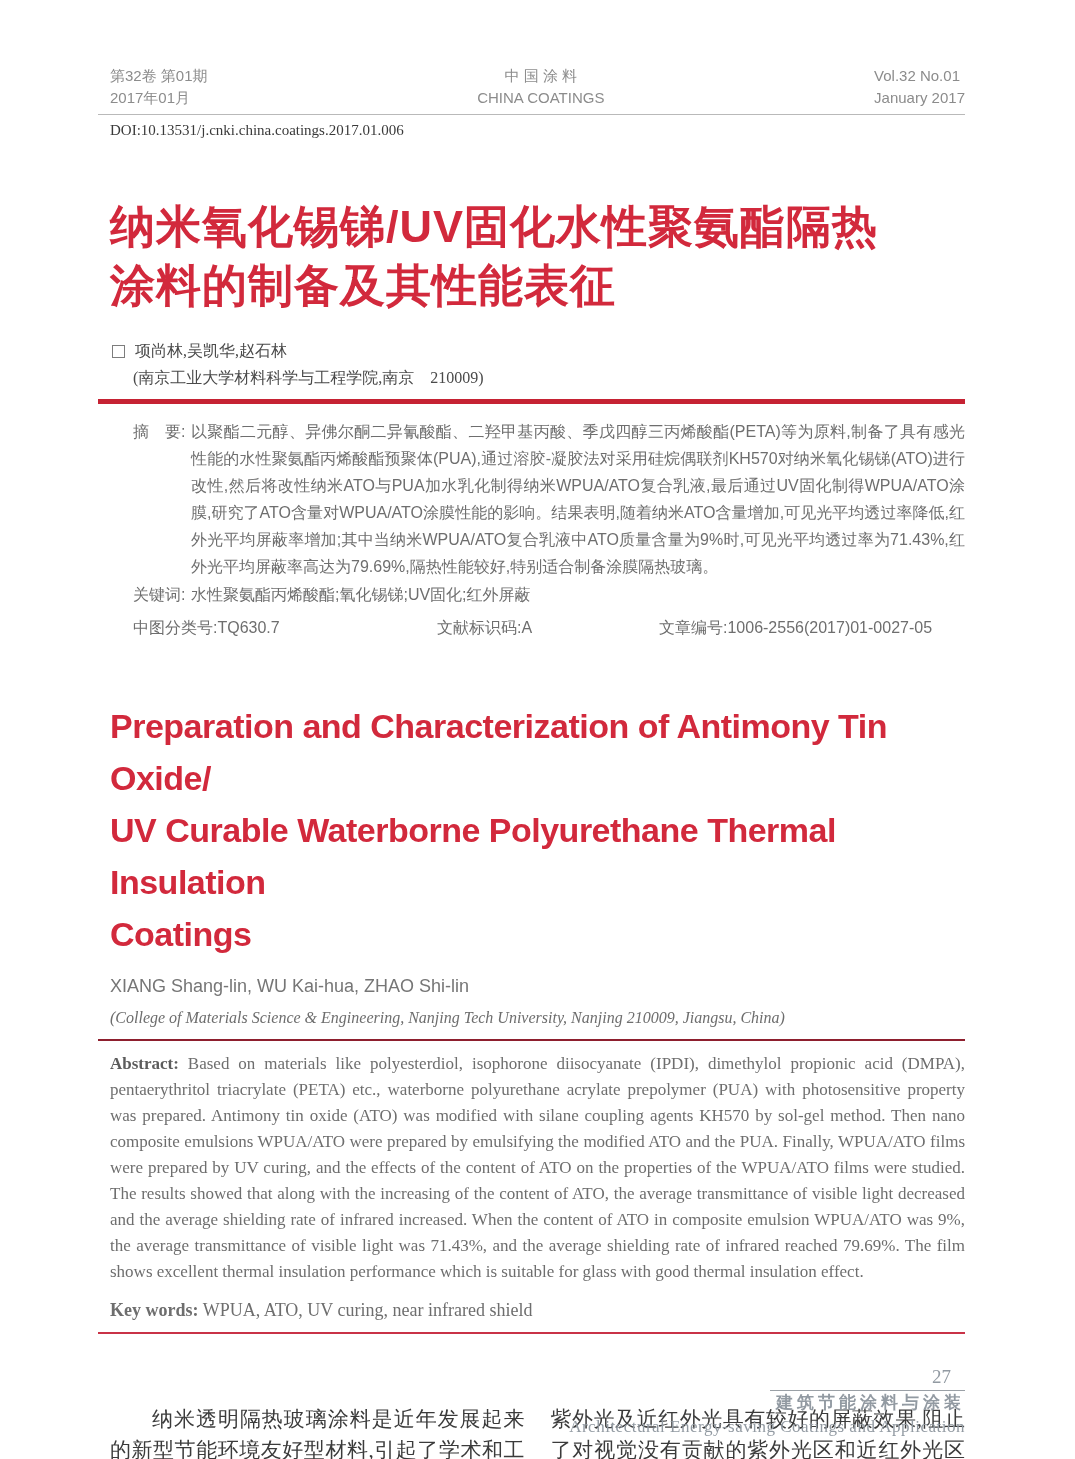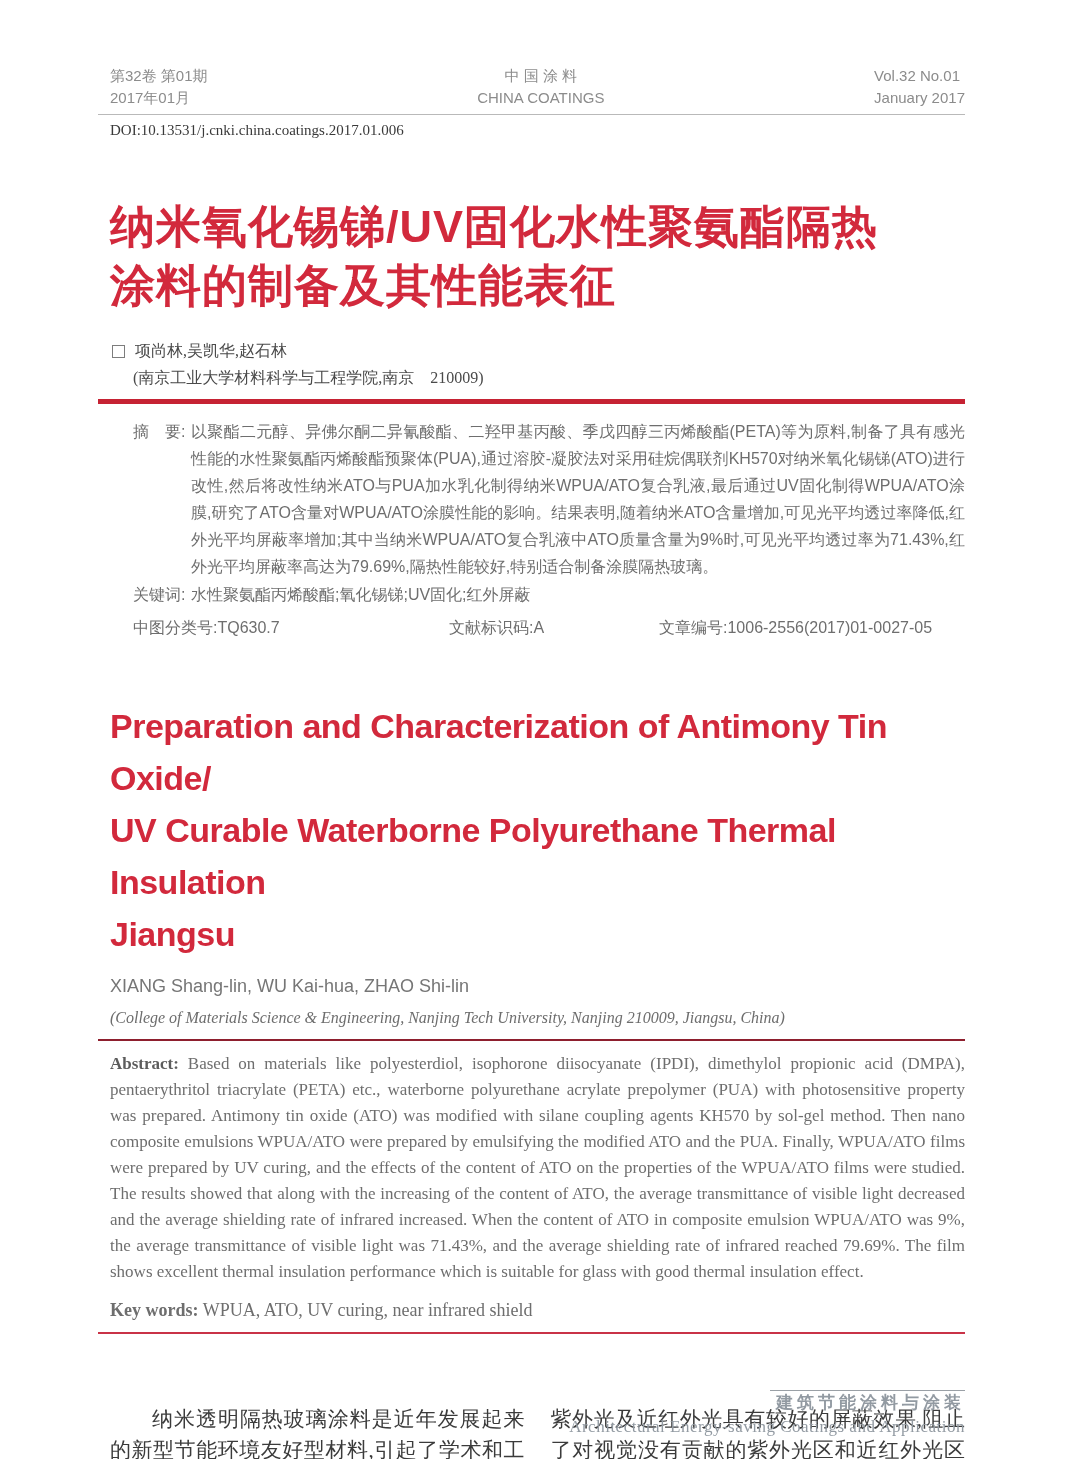--- a/index.html
+++ b/index.html
@@ -45,21 +45,21 @@
   
   .abs-cn{margin:14px 0 0 35px;color:var(--muted_text);
     font-family:"Liberation Sans",sans-serif;font-size:16px;line-height:27px;}
   .abs-row{display:flex;}
   .abs-label{flex:0 0 58px;white-space:nowrap;}
   .abs-text{flex:1;text-align:justify;max-width:775px;}
   .kw-row{display:flex;margin-top:1px;}
   .meta-row{position:relative;height:26px;margin-top:6px;}
   .meta-row span{position:absolute;top:0;white-space:nowrap;}
   .meta-clc{left:0;}
-  .meta-doc{left:316px;}
+  .meta-doc{left:304px;}
   .meta-id{left:526px;}
   
   .title-en{margin:60px 0 0 12px;color:var(--accent);
     font-family:"Liberation Sans",sans-serif;font-weight:800;
     font-size:34px;line-height:52px;letter-spacing:-0.5px;}
   .authors-en{margin:16px 0 0 12px;font-family:"Liberation Sans",sans-serif;
     font-size:18px;color:#767676;}
   .affil-en{margin:12px 0 0 12px;font-style:italic;font-size:16px;color:#6d6d6d;}
   .rule-dark{height:2px;background:var(--rule_dark);margin-top:12px;width:867px;}
   
@@ -133,21 +133,21 @@
     <div class="meta-row">
       <span class="meta-clc">中图分类号:TQ630.7</span>
       <span class="meta-doc">文献标识码:A</span>
       <span class="meta-id">文章编号:1006-2556(2017)01-0027-05</span>
     </div>
   </div>
 
   <h2 class="title-en">
     <div>Preparation and Characterization of Antimony Tin Oxide/</div>
     <div>UV Curable Waterborne Polyurethane Thermal Insulation</div>
-    <div>Jiangsu</div>
+    <div>Coatings</div>
   </h2>
   <div class="authors-en">XIANG Shang-lin, WU Kai-hua, ZHAO Shi-lin</div>
   <div class="affil-en">(College of Materials Science &amp; Engineering, Nanjing Tech University, Nanjing 210009, Jiangsu, China)</div>
   <div class="rule-dark"></div>
 
   <p class="abs-en"><b>Abstract:</b><span> Based on materials like polyesterdiol, isophorone diisocyanate (IPDI), dimethylol propionic acid (DMPA), pentaerythritol triacrylate (PETA) etc., waterborne polyurethane acrylate prepolymer (PUA) with photosensitive property was prepared. Antimony tin oxide (ATO) was modified with silane coupling agents KH570 by sol-gel method. Then nano composite emulsions WPUA/ATO were prepared by emulsifying the modified ATO and the PUA. Finally, WPUA/ATO films were prepared by UV curing, and the effects of the content of ATO on the properties of the WPUA/ATO films were studied. The results showed that along with the increasing of the content of ATO, the average transmittance of visible light decreased and the average shielding rate of infrared increased. When the content of ATO in composite emulsion WPUA/ATO was 9%, the average transmittance of visible light was 71.43%, and the average shielding rate of infrared reached 79.69%. The film shows excellent thermal insulation performance which is suitable for glass with good thermal insulation effect.</span></p>
   <p class="kw-en"><b>Key words:</b><span> WPUA, ATO, UV curing, near infrared shield</span></p>
   <div class="rule-thin-red"></div>
 
   <div class="intro">
@@ -155,18 +155,19 @@
       <div class="col">
         <p class="indent"><span>纳米透明隔热玻璃涂料是近年发展起来的新型节能环境友好型材料,引起了学术和工业界的高度关注</span></p>
       </div>
       <div class="col">
         <p class="col-right">紫外光及近红外光具有较好的屏蔽效果,阻止了对视觉没有贡献的紫外光区和近红外光区能量传递,阻隔了一半以上的太阳光能量。同时由于纳米粒子的粒径在纳米级内,远小于可见光波长范围,对可见光透过影响不大,因此可制备出高透明的隔热涂膜,具有很</p>
       </div>
     </div>
   </div>
 
   <div class="pfooter">
+    <div class="pagenum">27</div>
     <div class="footer-rule"></div>
     <div class="footer-cn">建筑节能涂料与涂装</div>
     <div class="footer-en">Architectural Energy-saving Coatings and Application</div>
   </div>
 
 </div>
 
 </body></html>

